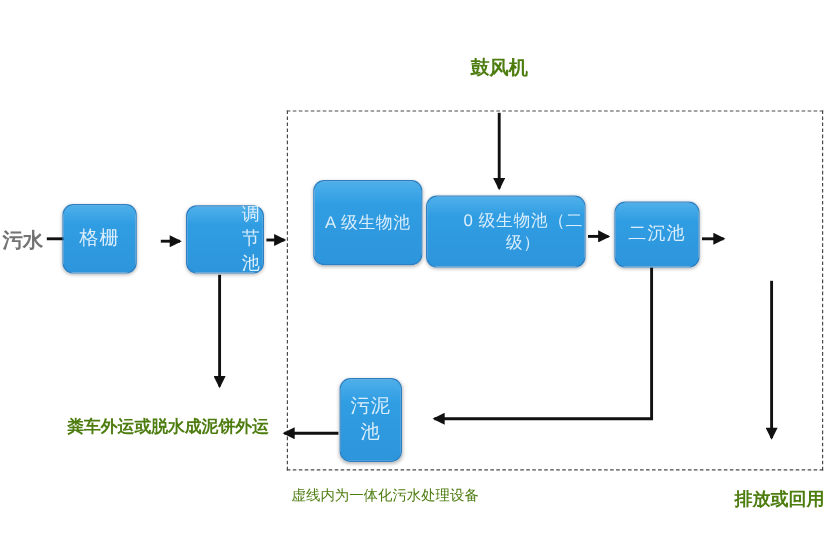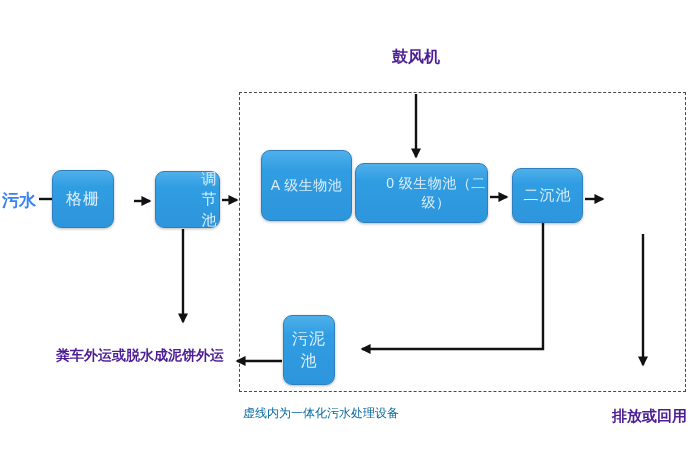--- a/index.html
+++ b/index.html
@@ -16,23 +16,23 @@
     position:absolute; box-sizing:border-box;
     background:linear-gradient(180deg,#4fb0ea 0%, #309de3 28%, #2d95db 100%);
     border:1.5px solid #2d7fc1; border-radius:9px;
     color:#daeefb; display:flex; flex-direction:column;
     align-items:center; justify-content:center; text-align:center;
     font-size:15px; line-height:1.35;
     box-shadow:0 1px 3px rgba(0,0,0,0.28);
     letter-spacing:1px;
   }
   .lbl { position:absolute; white-space:nowrap; }
-  .lbl-black { color:#3b82f6; font-weight:bold; }
-  .lbl-blue  { color:#4c1d95; font-weight:bold; }
-  .lbl-caption { color:#0369a1; font-weight:normal; }
+  .lbl-black { color:#737373; font-weight:bold; }
+  .lbl-blue  { color:#4d7c0f; font-weight:bold; }
+  .lbl-caption { color:#4d7c0f; font-weight:normal; }
 </style>
 </head>
 <body>
 
 <div class="canvas">
 
   <div class="dashed-rect"></div>
 
   <svg class="arrows" width="700" height="450" viewBox="0 0 700 450">
     <defs>

